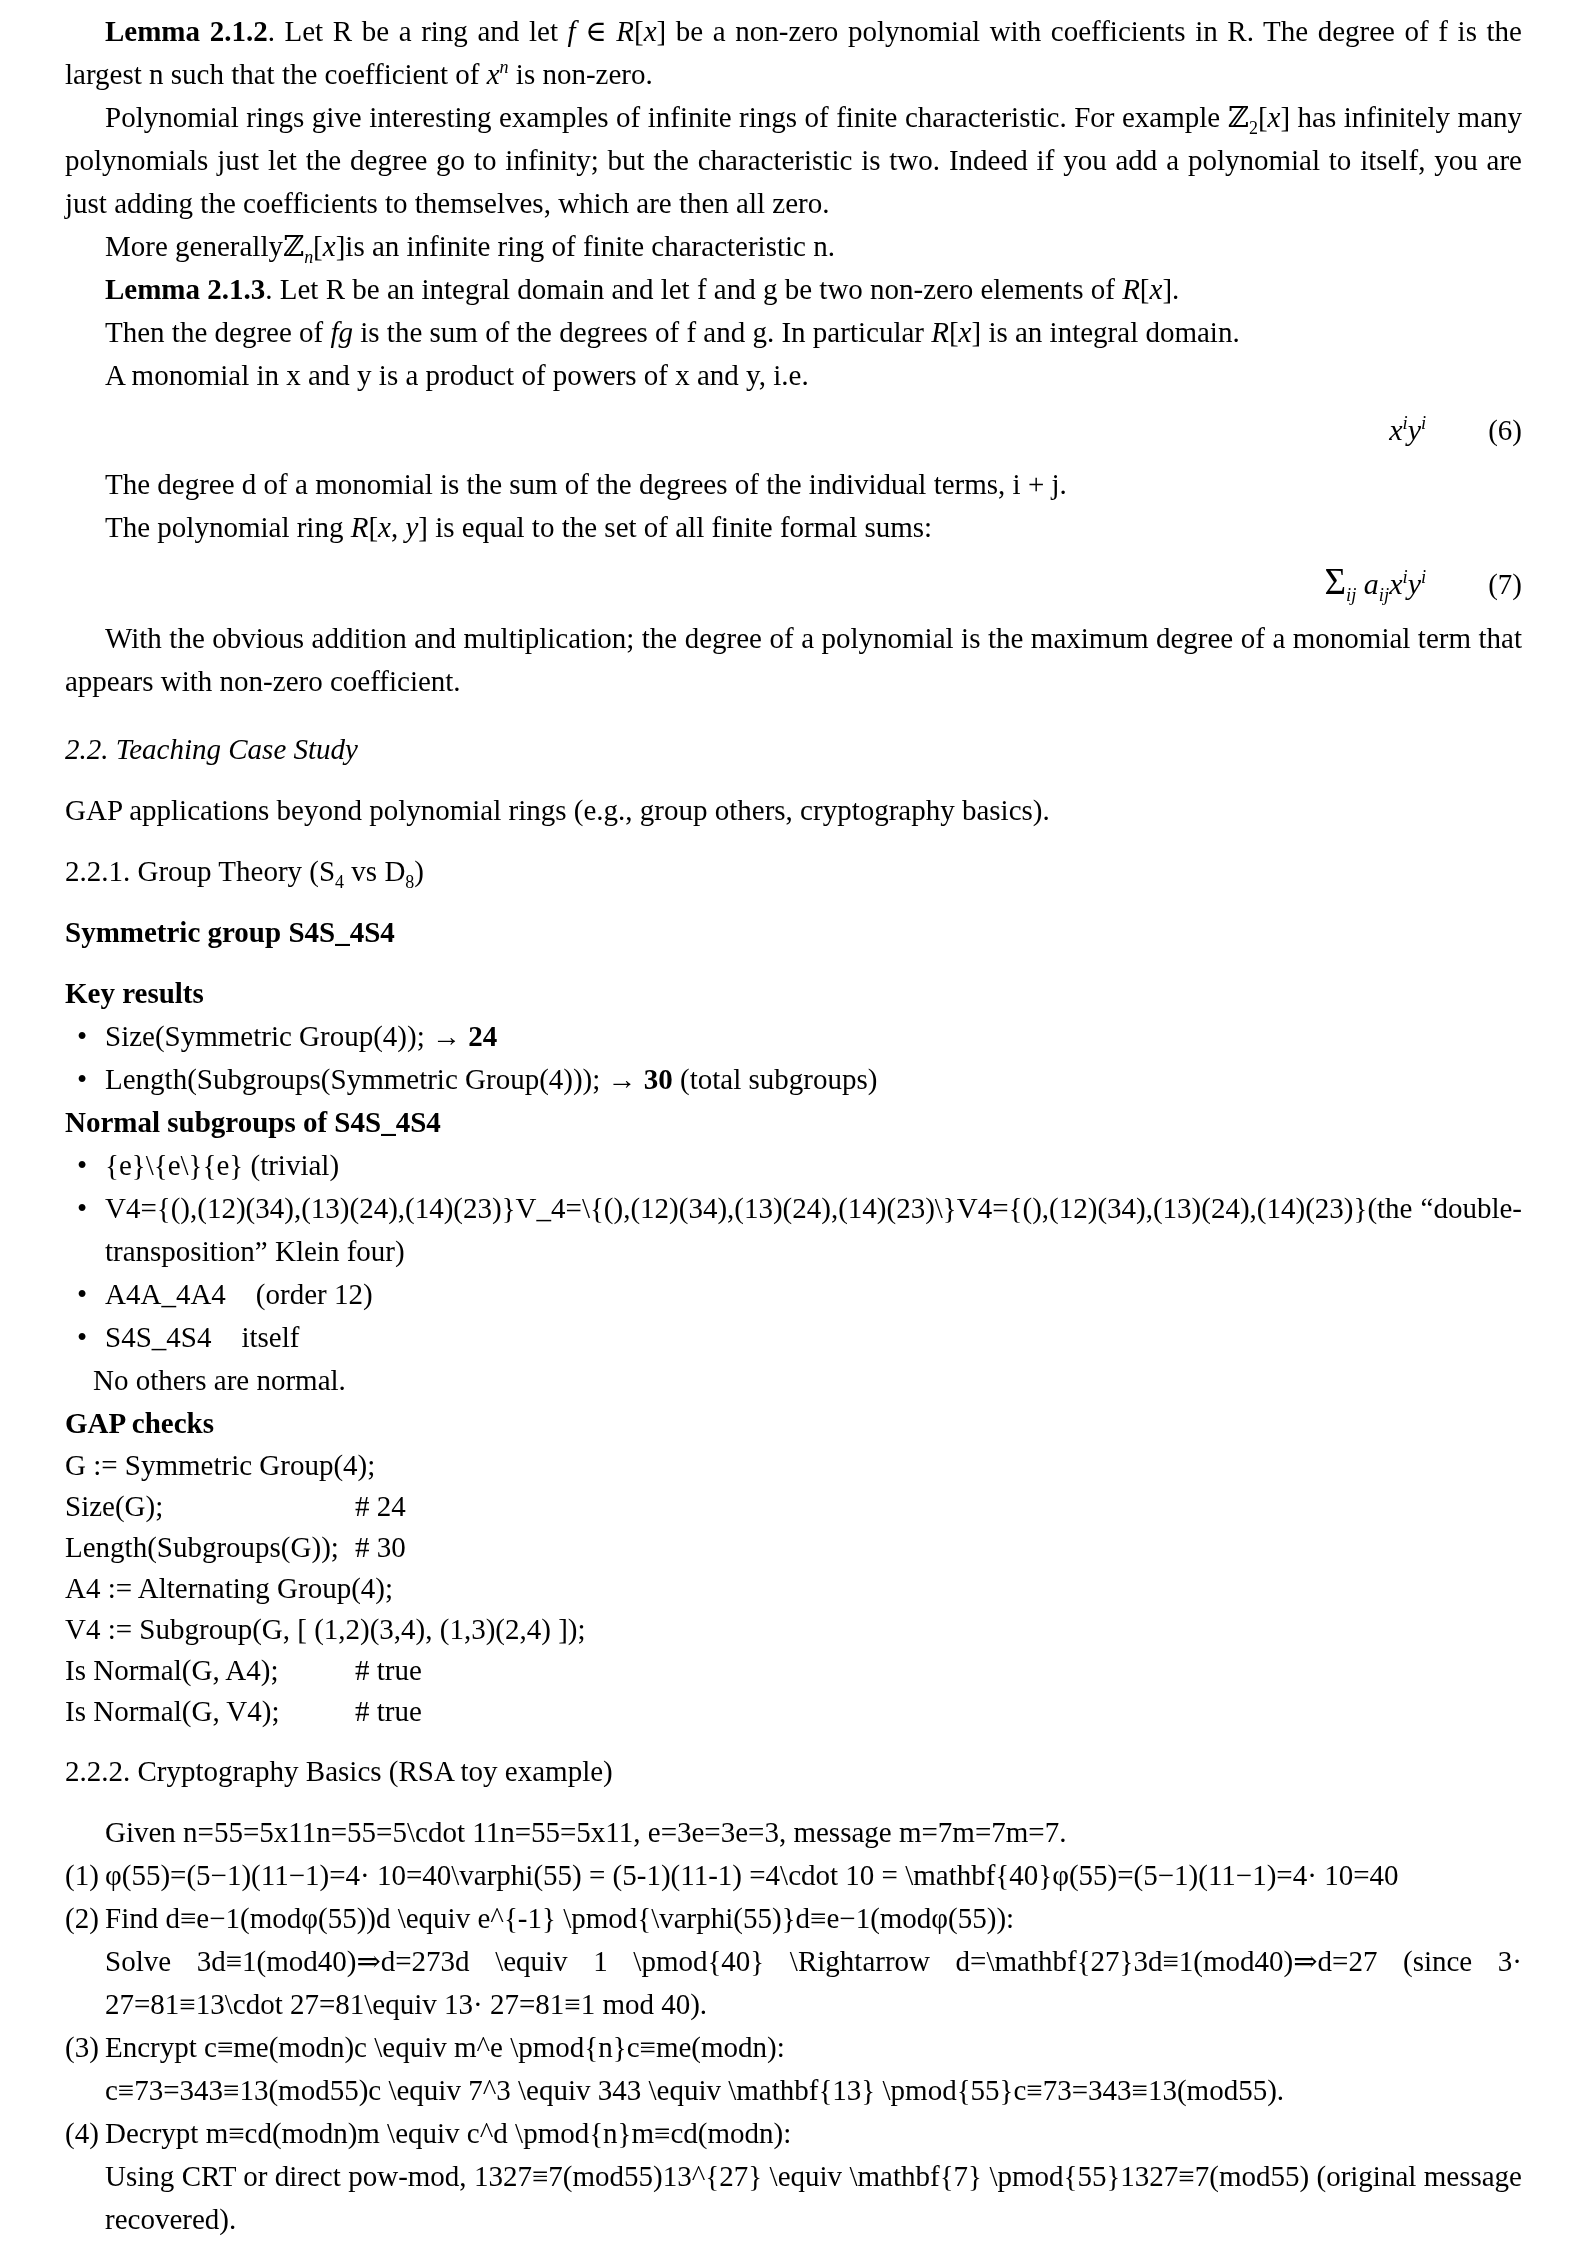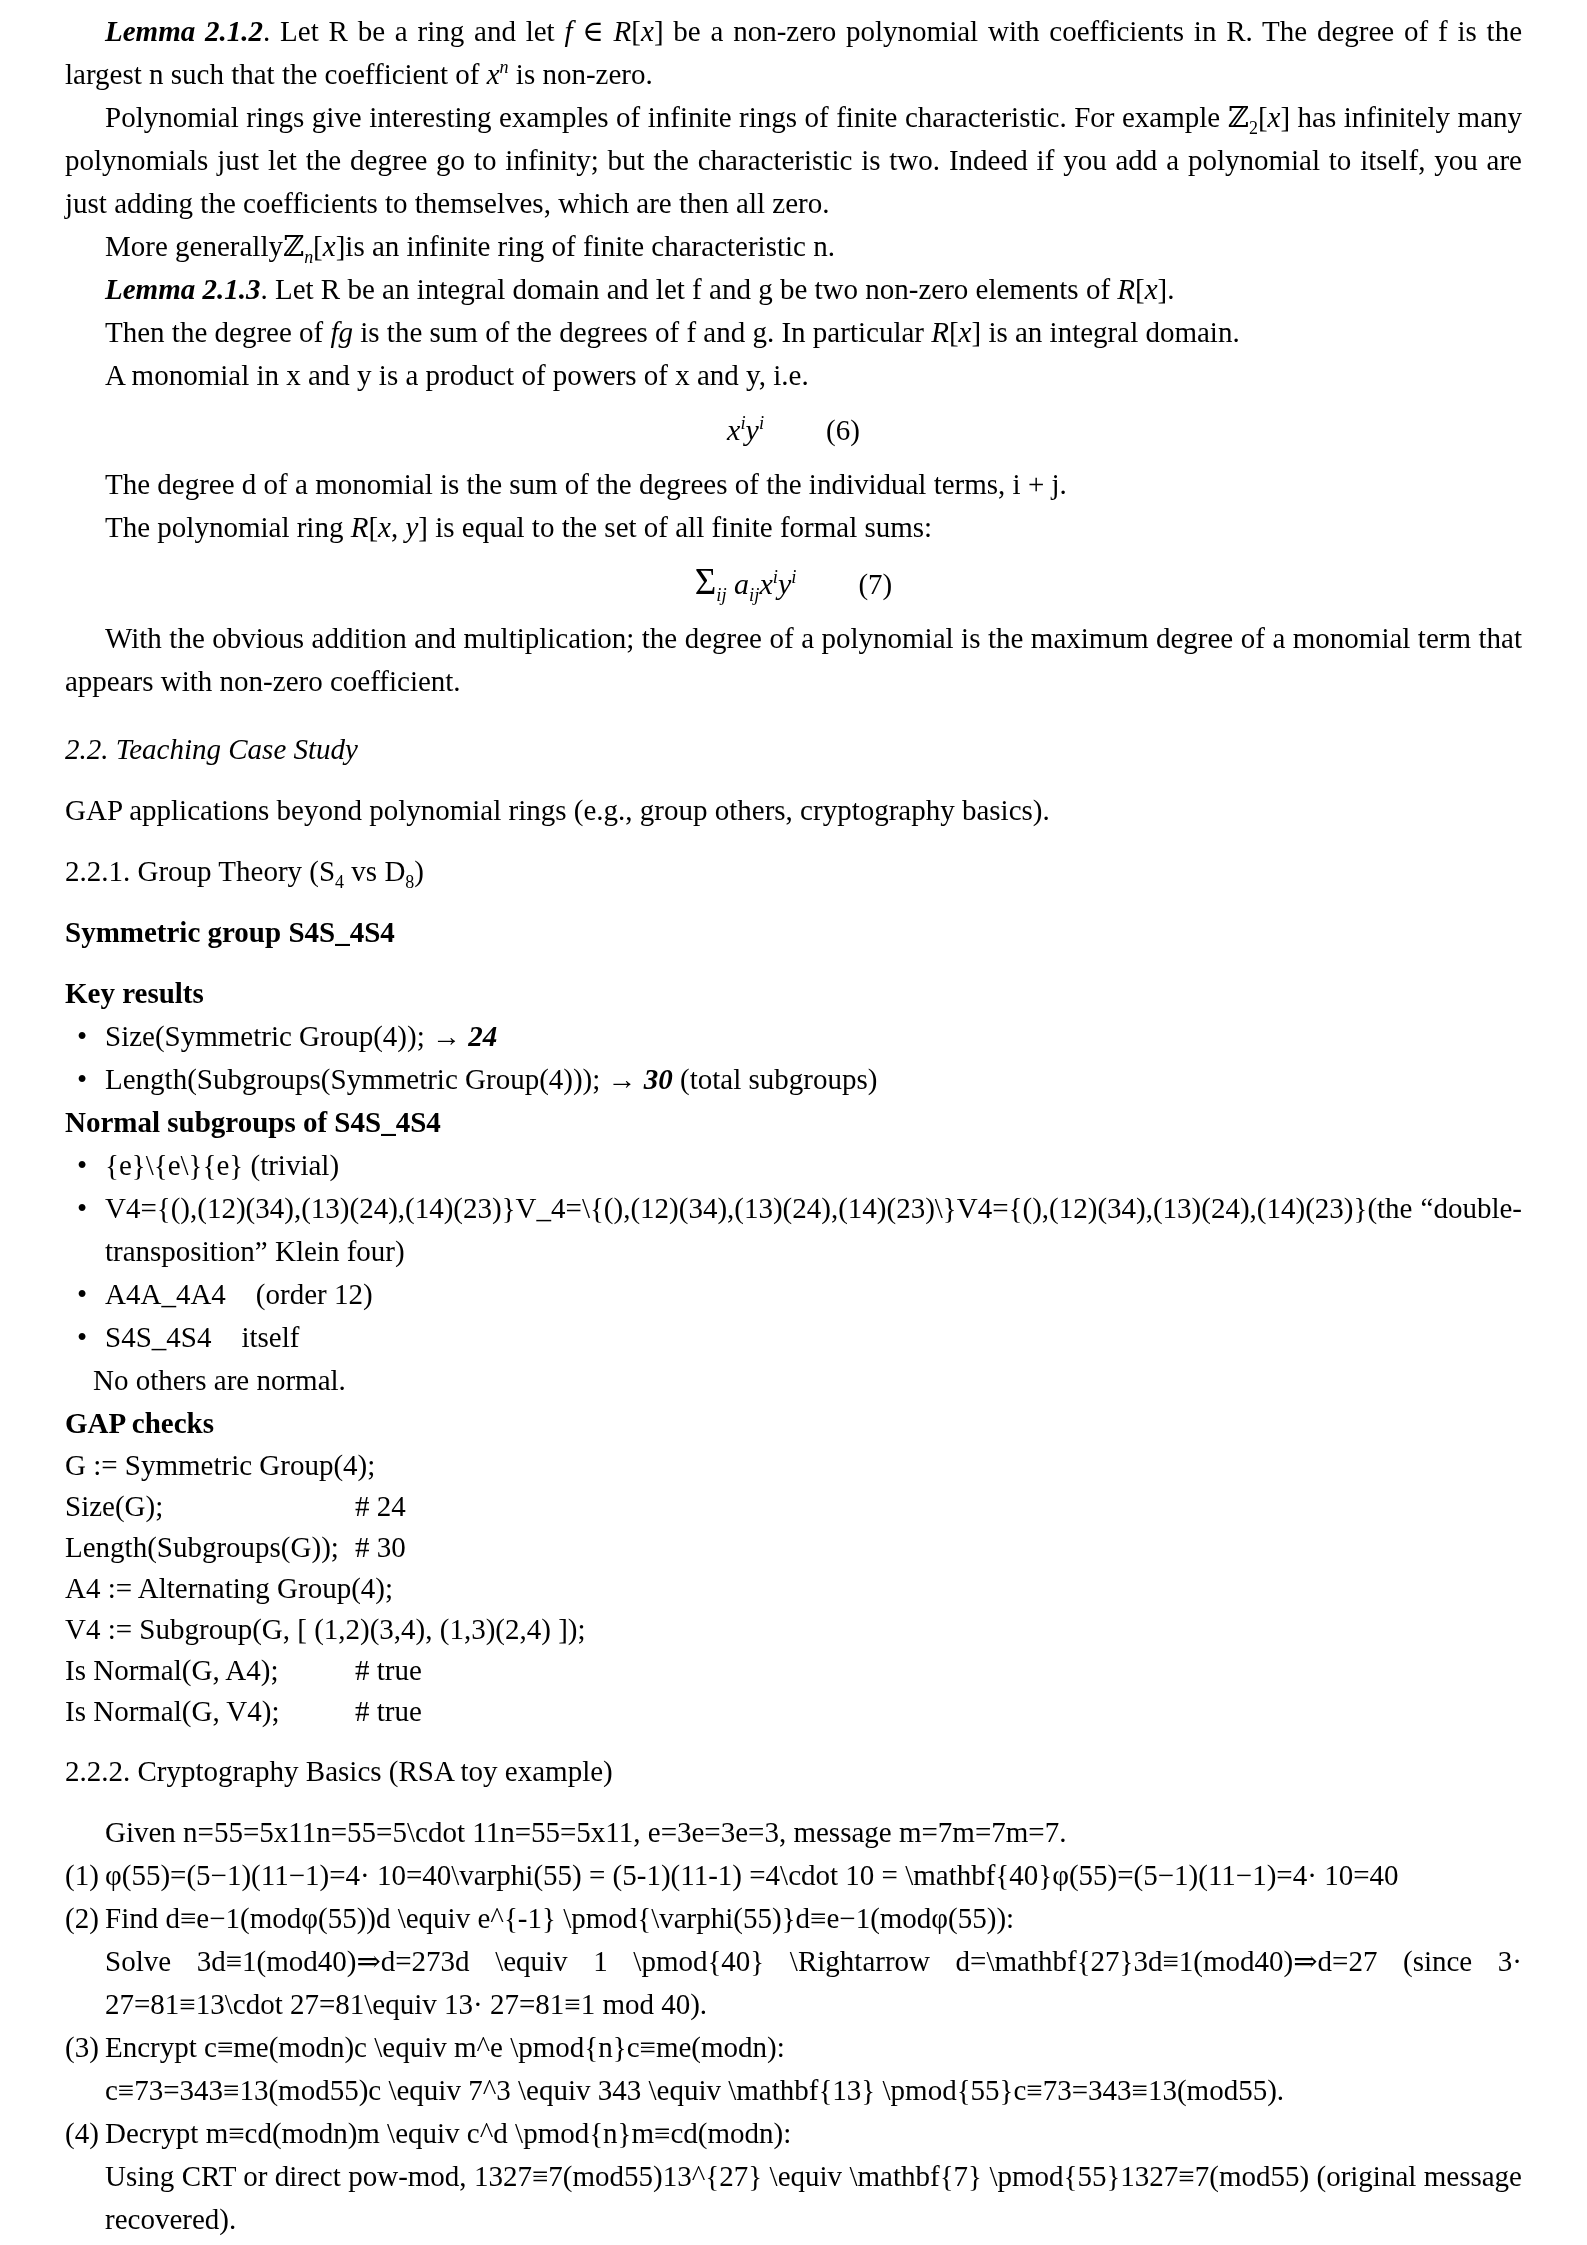--- a/index.html
+++ b/index.html
@@ -13,24 +13,24 @@
     font-family:"Liberation Serif","DejaVu Serif",serif;
     font-size:29px;
   }
   .para{margin:0;line-height:43px;}
   .indent{text-indent:40px;}
   .justify{text-align:justify;}
   .bold{font-weight:bold;}
   .heading-italic{font-style:italic;margin-top:25px;margin-bottom:18px;}
   .sec-gap{margin-top:18px;margin-bottom:18px;}
   .no-others{margin-left:28px;}
-  .equation{text-align:center;margin:10px 0;line-height:46px;}
+  .equation{text-align:right;margin:10px 0;line-height:46px;}
   .eq-body{font-size:30px;}
   .eq-number{margin-left:62px;}
-  .r-b{font-weight:bold;font-style:italic;}
+  .r-b{font-weight:bold;}
   .r-i{font-style:italic;}
   .r-big{font-size:37px;}
   .r-gap{margin-left:30px;}
   sup,sub{font-size:62%;line-height:0;}
   .li{display:flex;line-height:43px;}
   .li-marker{width:40px;flex-shrink:0;box-sizing:border-box;padding-left:12px;}
   .li-body{flex:1;}
   .num{display:flex;line-height:43px;}
   .num-marker{width:40px;flex-shrink:0;}
   .num-body{flex:1;}

